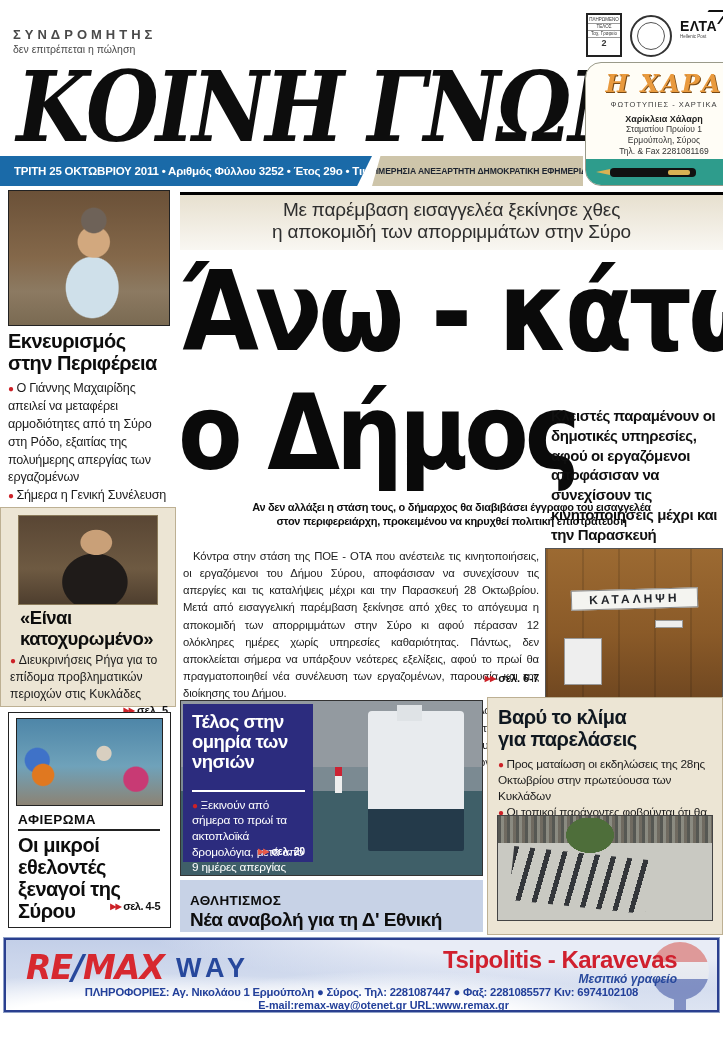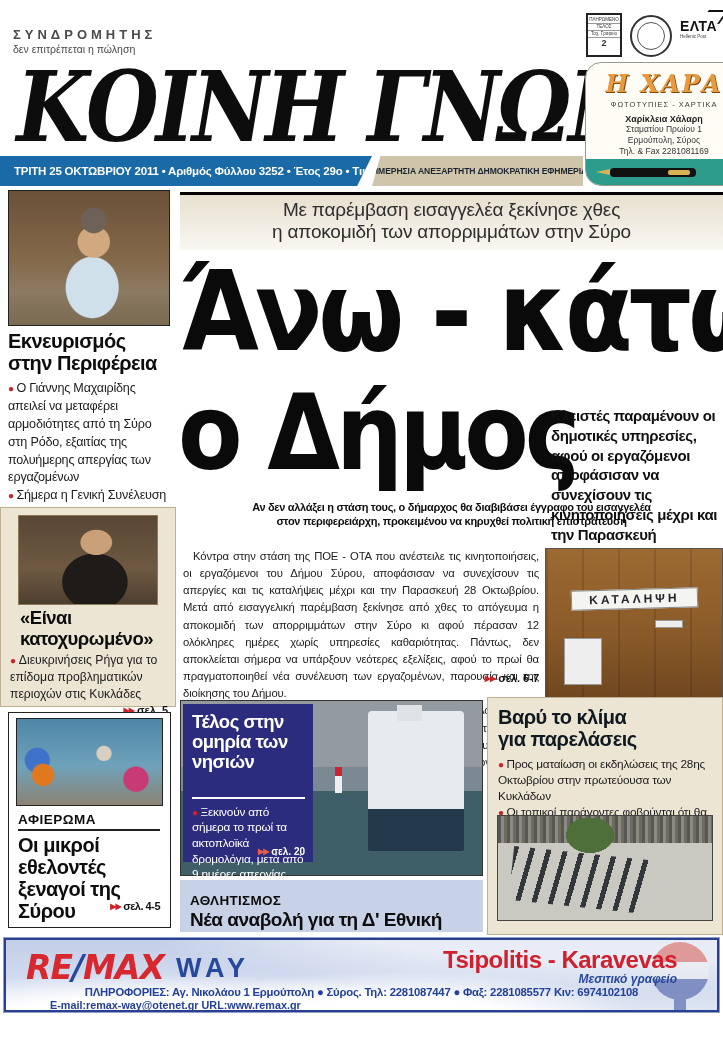--- a/index.html
+++ b/index.html
@@ -102,21 +102,21 @@
   .arr { color:#cc2127; font-size:8px; letter-spacing:-1px; vertical-align:1px; }
   .beige-card { left:0px; top:507px; width:176px; height:200px; background:#ece5d4; border:1px solid #bdb093; }
   .lc2-title { left:20px; top:608px; width:158px; font-size:18.5px; font-weight:bold; line-height:1.12; color:#0d0d0d; letter-spacing:-0.5px; }
   .lc2-bullet { left:10px; top:652px; width:158px; font-size:12.2px; line-height:1.4; color:#1b1b1b; }
   .white-card { left:8px; top:712px; width:163px; height:216px; border:1px solid #222; background:#fff; }
   .afieroma-label { left:18px; top:812px; width:142px; font-size:13.5px; font-weight:bold; letter-spacing:0.5px; border-bottom:2px solid #222; padding-bottom:2px; color:#0d0d0d; }
   .afieroma-title { left:18px; top:834px; width:142px; font-size:20px; font-weight:bold; line-height:1.1; color:#0d0d0d; letter-spacing:-0.5px; }
 
   
   .navy-box { left:183px; top:704px; width:130px; height:158px; background:#2c2c7e; padding:8px 8px 6px 9px; }
-  .navy-title { color:#fff; font-weight:bold; font-size:18.5px; line-height:1.08; letter-spacing:-0.5px; border-bottom:2px solid #fff; padding-bottom:25px; }
+  .navy-title { color:#fff; font-weight:bold; font-size:18.5px; line-height:1.08; letter-spacing:-0.5px; border-bottom:2px solid #fff; padding-bottom:18px; }
   .navy-bullet { margin-top:6px; color:#fff; font-size:11.8px; line-height:1.32; letter-spacing:-0.2px; }
   .navy-ref { position:absolute; right:8px; bottom:5px; color:#fff; font-size:10px; font-weight:bold; }
   .navy-ref .arr { color:#e85b4a; }
   .sports-strip { left:180px; top:880px; width:303px; height:52px; background:#c7d2e6; padding:13px 10px 0 10px; }
   .sports-label { font-size:13.5px; font-weight:bold; letter-spacing:0.3px; color:#0d0d0d; }
   .sports-title { font-size:19px; font-weight:bold; color:#0d0d0d; letter-spacing:-0.5px; margin-top:1px; }
   .sports-title .pref { margin-top:6px; }
   .parade-card { left:487px; top:697px; width:236px; height:238px; background:#ece5d4; border:1px solid #bdb093; padding:8px 10px; }
   .parade-title { font-size:20px; font-weight:bold; line-height:1.1; color:#101820; letter-spacing:-0.5px; }
   .parade-bullets { margin-top:7px; font-size:11.8px; line-height:1.35; color:#1b1b1b; letter-spacing:-0.2px; }
@@ -126,21 +126,21 @@
     background:radial-gradient(ellipse at 20% 110%, #ffffff 0 18%, transparent 40%),
                radial-gradient(ellipse at 55% 120%, #ffffff 0 22%, transparent 45%),
                radial-gradient(ellipse at 85% -20%, #e8ecf6 0 30%, transparent 55%),
                linear-gradient(180deg,#c3cfe8 0%,#dde4f2 100%); overflow:hidden; }
   .remax-logo { position:absolute; left:20px; top:8px; font-size:33px; font-weight:bold; font-style:italic; letter-spacing:-1px; font-family:"DejaVu Sans",sans-serif; }
   .remax-re,.remax-max { color:#d7282f; } .remax-slash { color:#27489c; }
   .remax-way { position:absolute; left:170px; top:13px; font-size:27px; font-weight:bold; color:#27489c; letter-spacing:5px; }
   .agents { position:absolute; right:40px; top:6px; font-size:24px; font-weight:bold; color:#d0202e; letter-spacing:-0.5px; }
   .agents-sub { position:absolute; right:40px; top:32px; font-size:12px; font-weight:bold; font-style:italic; color:#27489c; }
   .ad-info { position:absolute; left:0; top:46px; width:100%; text-align:center; font-size:11.3px; font-weight:bold; color:#23409a; letter-spacing:-0.2px; }
-  .ad-contact { position:absolute; left:0; top:59px; width:100%; font-size:10.8px; font-weight:bold; color:#23409a;padding-left:44px; }
+  .ad-contact { position:absolute; left:0; top:59px; width:100%; text-align:center; font-size:10.8px; font-weight:bold; color:#23409a;padding-left:44px; }
   .balloon { position:absolute; right:8px; top:2px; width:58px; height:58px; border-radius:50%;
     background:linear-gradient(180deg,#d7564e 0 34%,#f0f0f0 34% 64%,#3a4fa0 64% 100%); opacity:0.55; }
   .balloon::after { content:""; position:absolute; left:40%; bottom:-12px; width:20%; height:14px; background:#3a4fa0; }
 </style>
 </head>
 <body>
 
 <div class="abs sub-label">ΣΥΝΔΡΟΜΗΤΗΣ</div>
 <div class="abs sub-note">δεν επιτρέπεται η πώληση</div>
 

